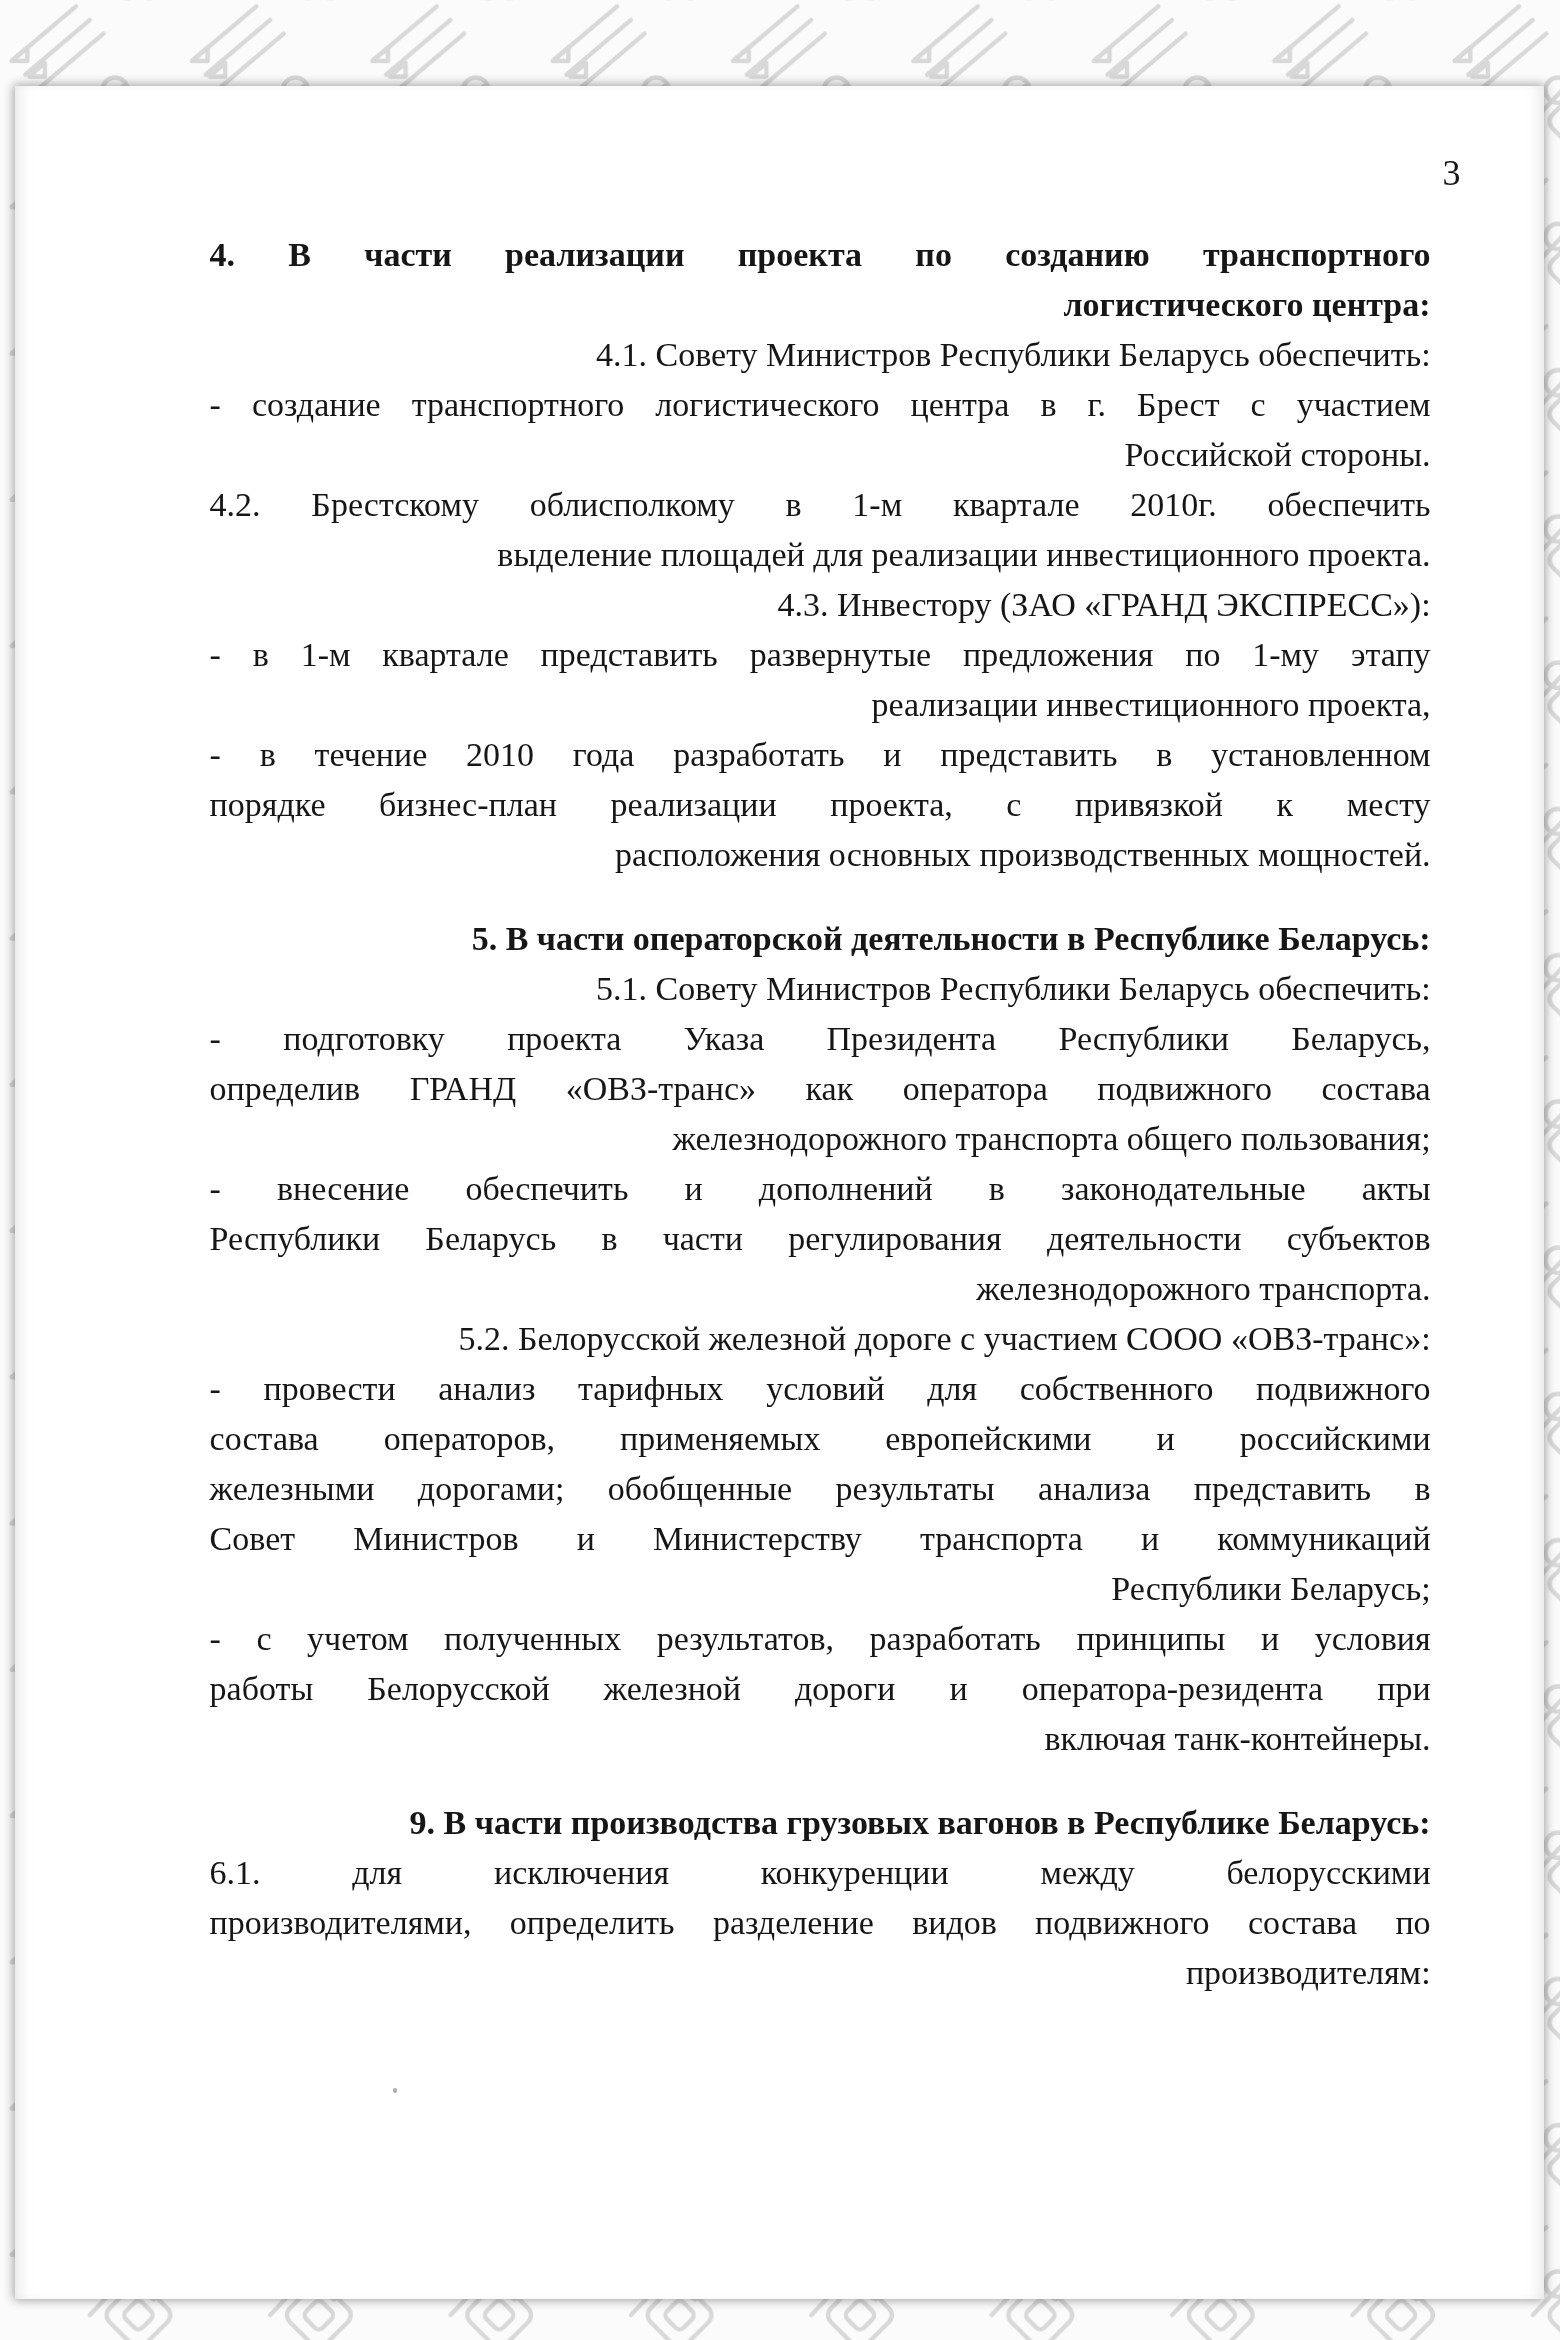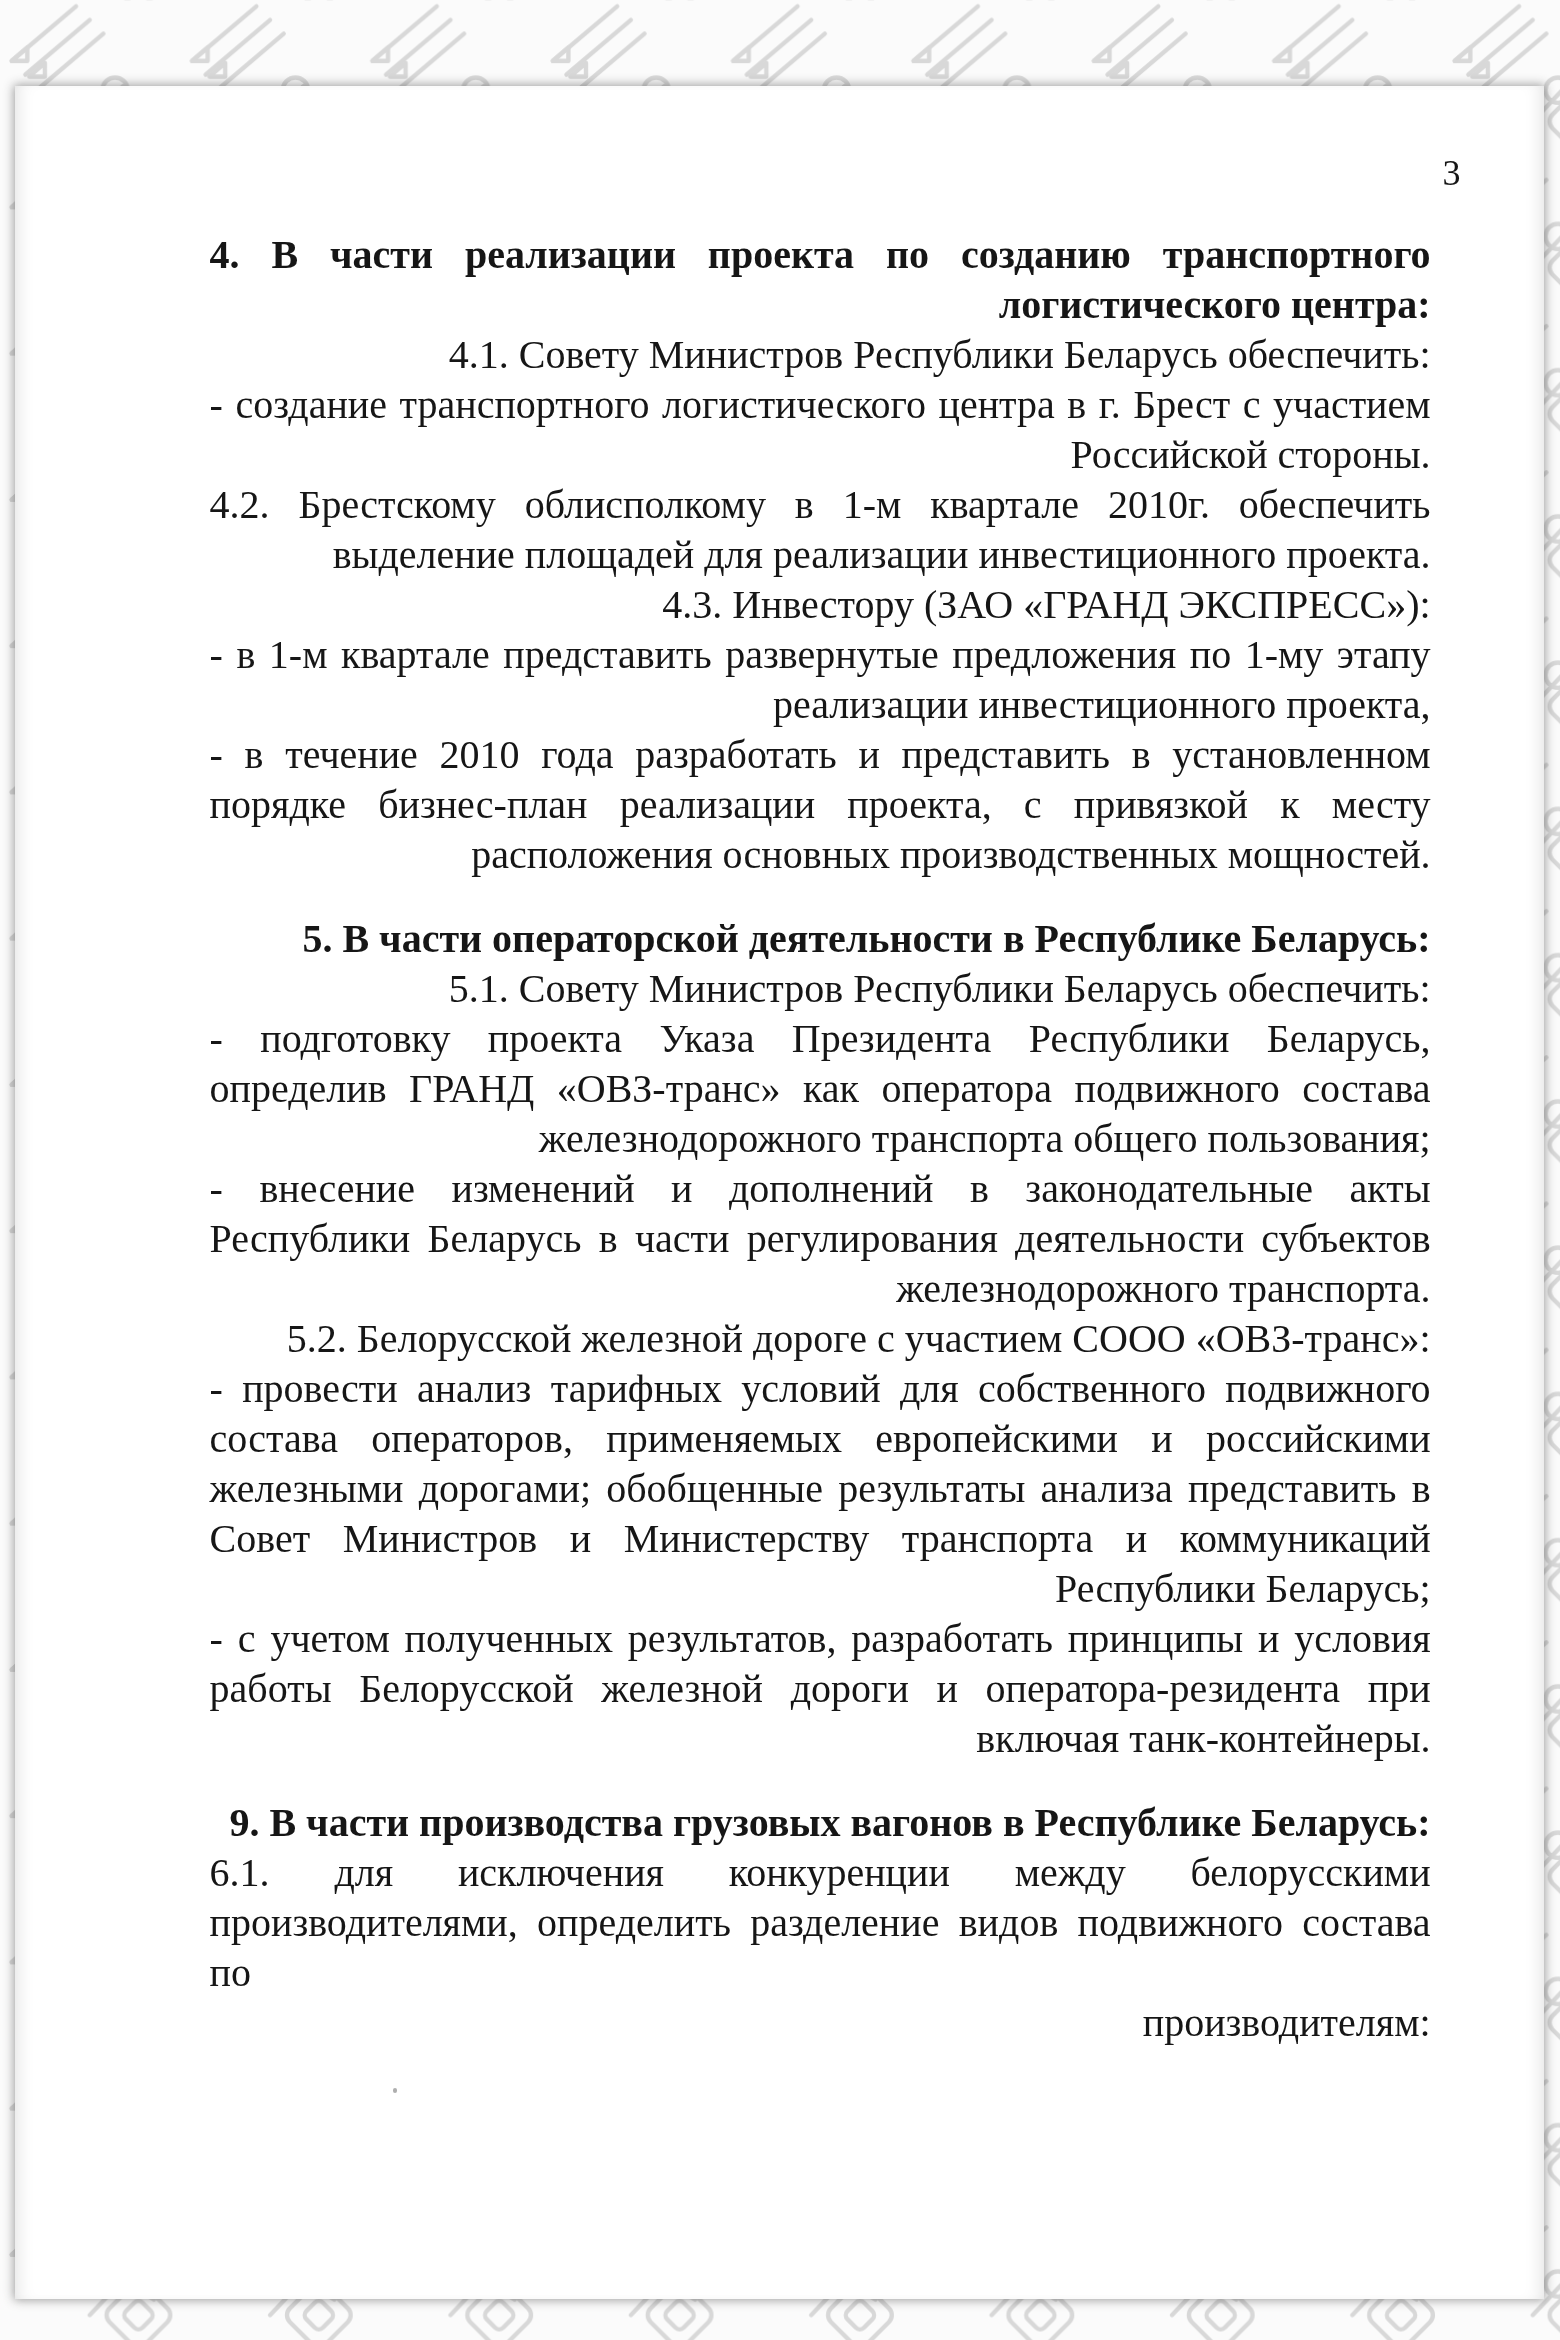--- a/index.html
+++ b/index.html
@@ -30,21 +30,21 @@
   }
   .page-number{
     position:absolute;
     top:68px;right:83px;
     font-size:36px;line-height:39px;
     color:var(--text-color);
   }
   .doc-lines{
     position:absolute;
     left:195px;top:144px;width:1221px;
-    font-size:40px;line-height:50px;
+    font-size:34px;line-height:50px;
     color:var(--text-color);
   }
   .line{white-space:normal;text-align:right;}
   .line.justify{text-align:justify;text-align-last:justify;}
   .line.bold{font-weight:bold;}
   .line.gap{margin-top:34px;}
   .artifact-dot{
     position:absolute;
     left:378px;top:2002px;
     width:4.9px;height:4.9px;border-radius:50%;
@@ -91,21 +91,21 @@
       <div class="line justify">- в 1-м квартале представить развернутые предложения по 1-му этапу</div>
       <div class="line left">реализации инвестиционного проекта,</div>
       <div class="line justify">- в течение 2010 года разработать и представить в установленном</div>
       <div class="line justify">порядке бизнес-план реализации проекта, с привязкой к месту</div>
       <div class="line left">расположения основных производственных мощностей.</div>
       <div class="line left bold gap">5. В части операторской деятельности в Республике Беларусь:</div>
       <div class="line left">5.1. Совету Министров Республики Беларусь обеспечить:</div>
       <div class="line justify">- подготовку проекта Указа Президента Республики Беларусь,</div>
       <div class="line justify">определив ГРАНД «ОВЗ-транс» как оператора подвижного состава</div>
       <div class="line left">железнодорожного транспорта общего пользования;</div>
-      <div class="line justify">- внесение изменений и дополнений в законодательные акты</div>
+      <div class="line justify">- внесение обеспечить и дополнений в законодательные акты</div>
       <div class="line justify">Республики Беларусь в части регулирования деятельности субъектов</div>
       <div class="line left">железнодорожного транспорта.</div>
       <div class="line left">5.2. Белорусской железной дороге с участием СООО «ОВЗ-транс»:</div>
       <div class="line justify">- провести анализ тарифных условий для собственного подвижного</div>
       <div class="line justify">состава операторов, применяемых европейскими и российскими</div>
       <div class="line justify">железными дорогами; обобщенные результаты анализа представить в</div>
       <div class="line justify">Совет Министров и Министерству транспорта и коммуникаций</div>
       <div class="line left">Республики Беларусь;</div>
       <div class="line justify">- с учетом полученных результатов, разработать принципы и условия</div>
       <div class="line justify">работы Белорусской железной дороги и оператора-резидента при</div>

